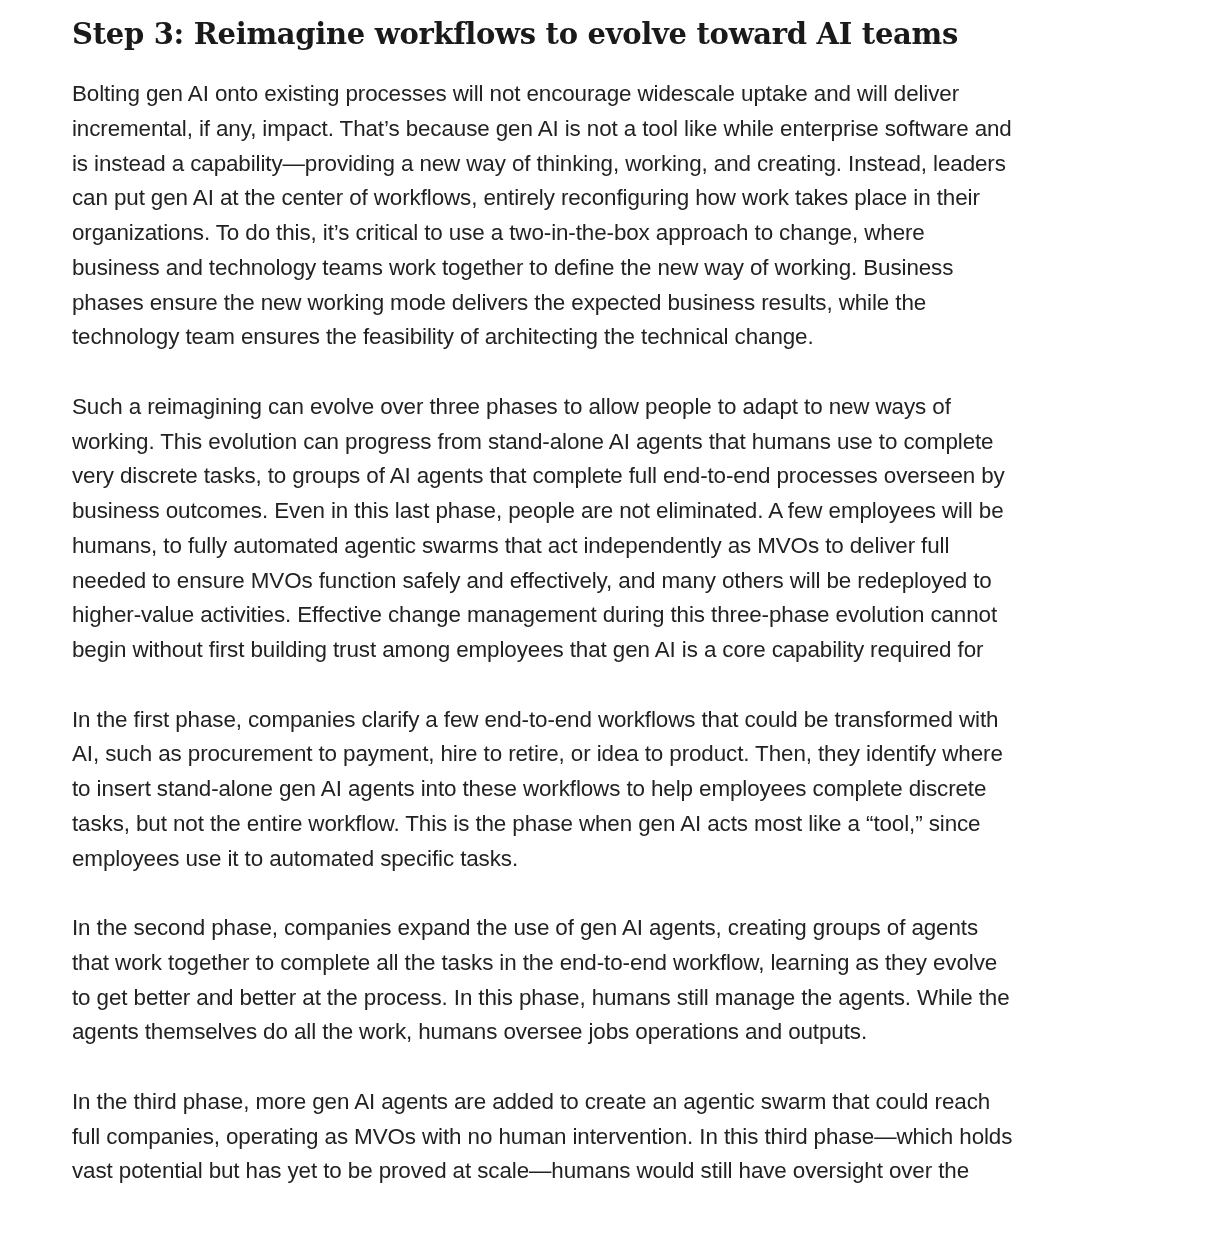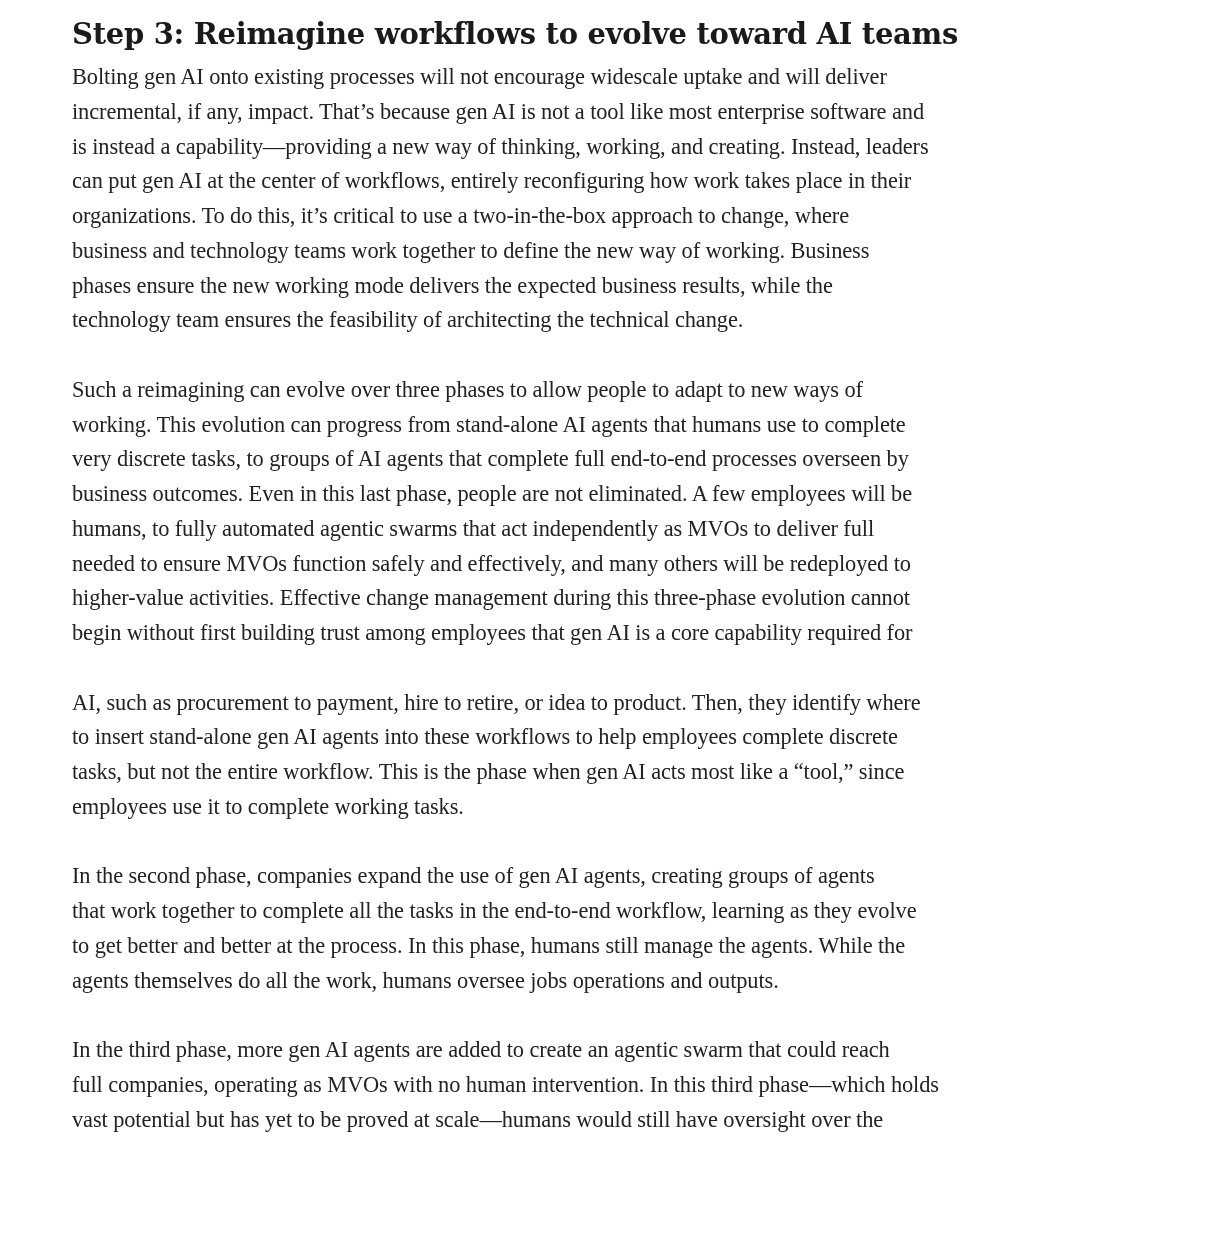--- a/index.html
+++ b/index.html
@@ -19,70 +19,70 @@
       top: 14px;
       width: 1020px;
       color: #222222;
     }
     .heading {
       font-family: "DejaVu Serif", "Liberation Serif", serif;
       font-weight: bold;
       font-size: 29px;
       line-height: 40px;
       color: #1a1a1a;
-      margin: 0 0 6px 0;
+      margin: 0 0 23px 0;
       letter-spacing: -0.3px;
     }
     .para {
       font-family: "Liberation Sans", "DejaVu Sans", sans-serif;
       font-size: 22.4px;
       line-height: 34.75px;
       color: #222222;
       margin: 0 0 34.75px 0;
       letter-spacing: -0.1px;
     }
     .line {
       display: block;
       white-space: nowrap;
-      font-family: Liberation Serif, serif;
     }
   </style>
 </head>
 <body>
 
 <article class="article">
   <h2 class="heading">Step 3: Reimagine workflows to evolve toward AI teams</h2>
 
   <p class="para">
     <span class="line">Bolting gen AI onto existing processes will not encourage widescale uptake and will deliver</span>
-    <span class="line">incremental, if any, impact. That’s because gen AI is not a tool like most enterprise software and</span>
+    <span class="line">incremental, if any, impact. That’s because gen AI is not a tool like while enterprise software and</span>
     <span class="line">is instead a capability—providing a new way of thinking, working, and creating. Instead, leaders</span>
     <span class="line">can put gen AI at the center of workflows, entirely reconfiguring how work takes place in their</span>
     <span class="line">organizations. To do this, it’s critical to use a two-in-the-box approach to change, where</span>
     <span class="line">business and technology teams work together to define the new way of working. Business</span>
     <span class="line">phases ensure the new working mode delivers the expected business results, while the</span>
     <span class="line">technology team ensures the feasibility of architecting the technical change.</span>
   </p>
 
   <p class="para">
     <span class="line">Such a reimagining can evolve over three phases to allow people to adapt to new ways of</span>
     <span class="line">working. This evolution can progress from stand-alone AI agents that humans use to complete</span>
     <span class="line">very discrete tasks, to groups of AI agents that complete full end-to-end processes overseen by</span>
     <span class="line">business outcomes. Even in this last phase, people are not eliminated. A few employees will be</span>
     <span class="line">humans, to fully automated agentic swarms that act independently as MVOs to deliver full</span>
     <span class="line">needed to ensure MVOs function safely and effectively, and many others will be redeployed to</span>
     <span class="line">higher-value activities. Effective change management during this three-phase evolution cannot</span>
     <span class="line">begin without first building trust among employees that gen AI is a core capability required for</span>
   </p>
 
   <p class="para">
+    <span class="line">In the first phase, companies clarify a few end-to-end workflows that could be transformed with</span>
     <span class="line">AI, such as procurement to payment, hire to retire, or idea to product. Then, they identify where</span>
     <span class="line">to insert stand-alone gen AI agents into these workflows to help employees complete discrete</span>
     <span class="line">tasks, but not the entire workflow. This is the phase when gen AI acts most like a “tool,” since</span>
-    <span class="line">employees use it to complete working tasks.</span>
+    <span class="line">employees use it to automated specific tasks.</span>
   </p>
 
   <p class="para">
     <span class="line">In the second phase, companies expand the use of gen AI agents, creating groups of agents</span>
     <span class="line">that work together to complete all the tasks in the end-to-end workflow, learning as they evolve</span>
     <span class="line">to get better and better at the process. In this phase, humans still manage the agents. While the</span>
     <span class="line">agents themselves do all the work, humans oversee jobs operations and outputs.</span>
   </p>
 
   <p class="para">

